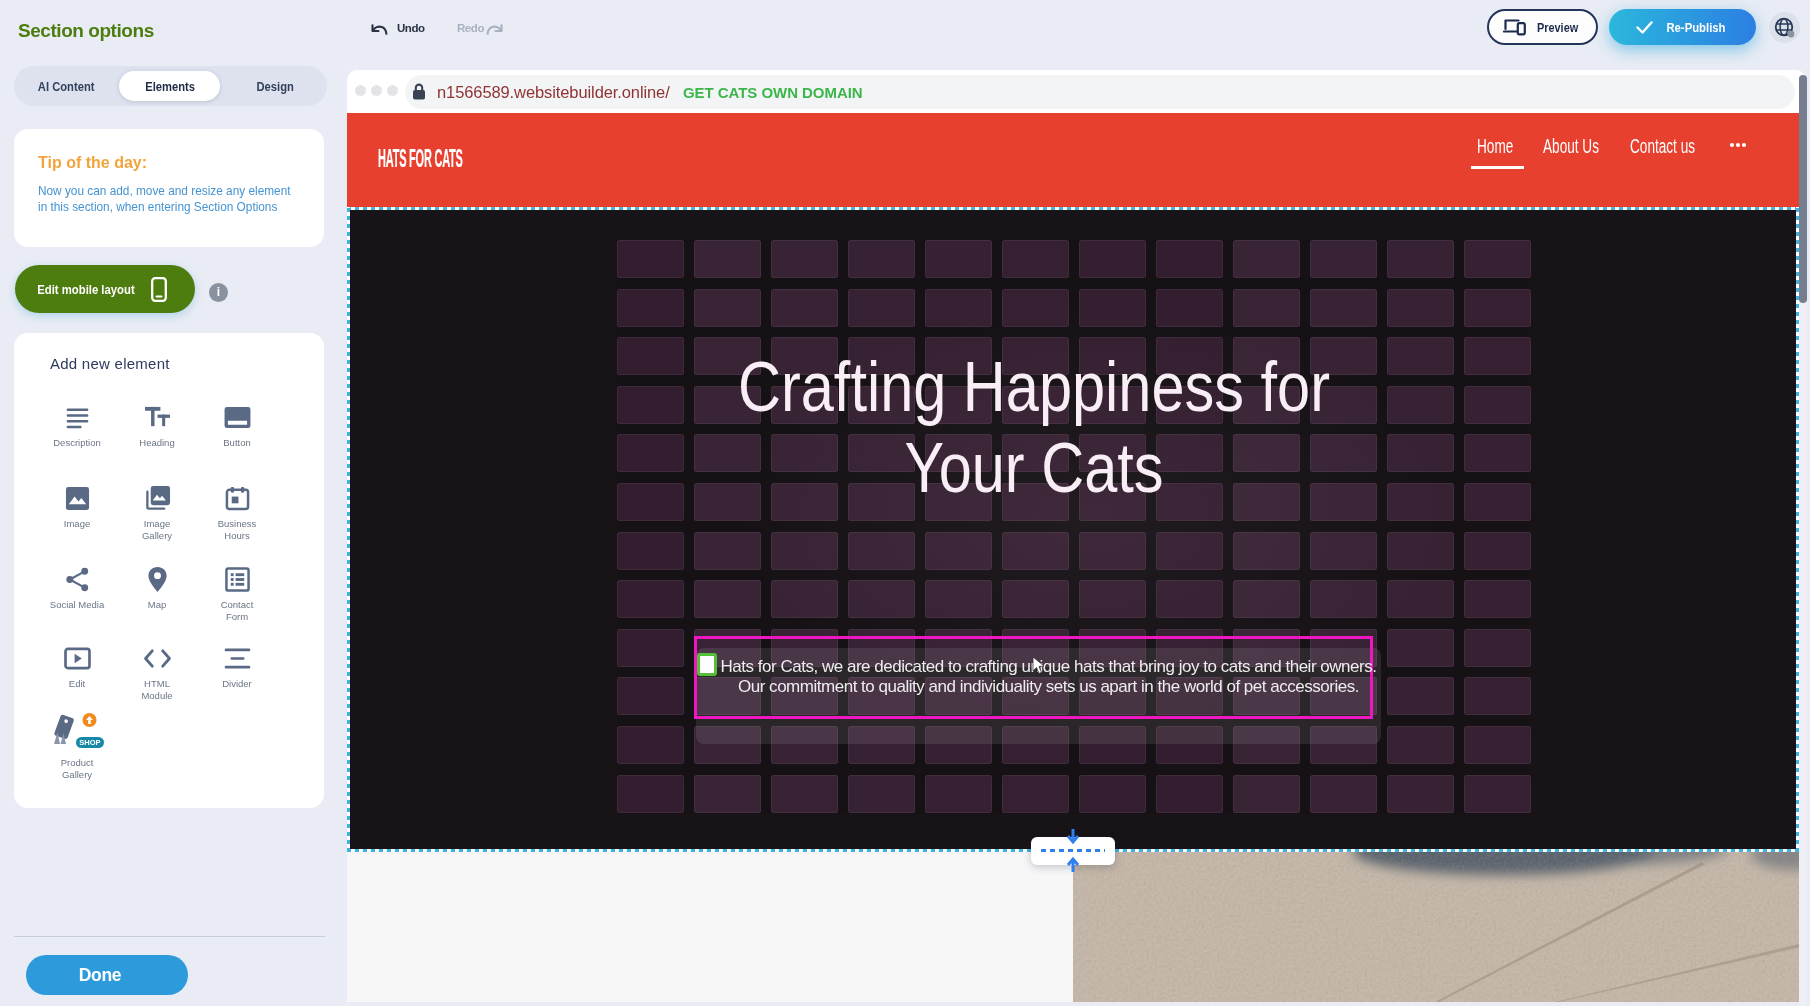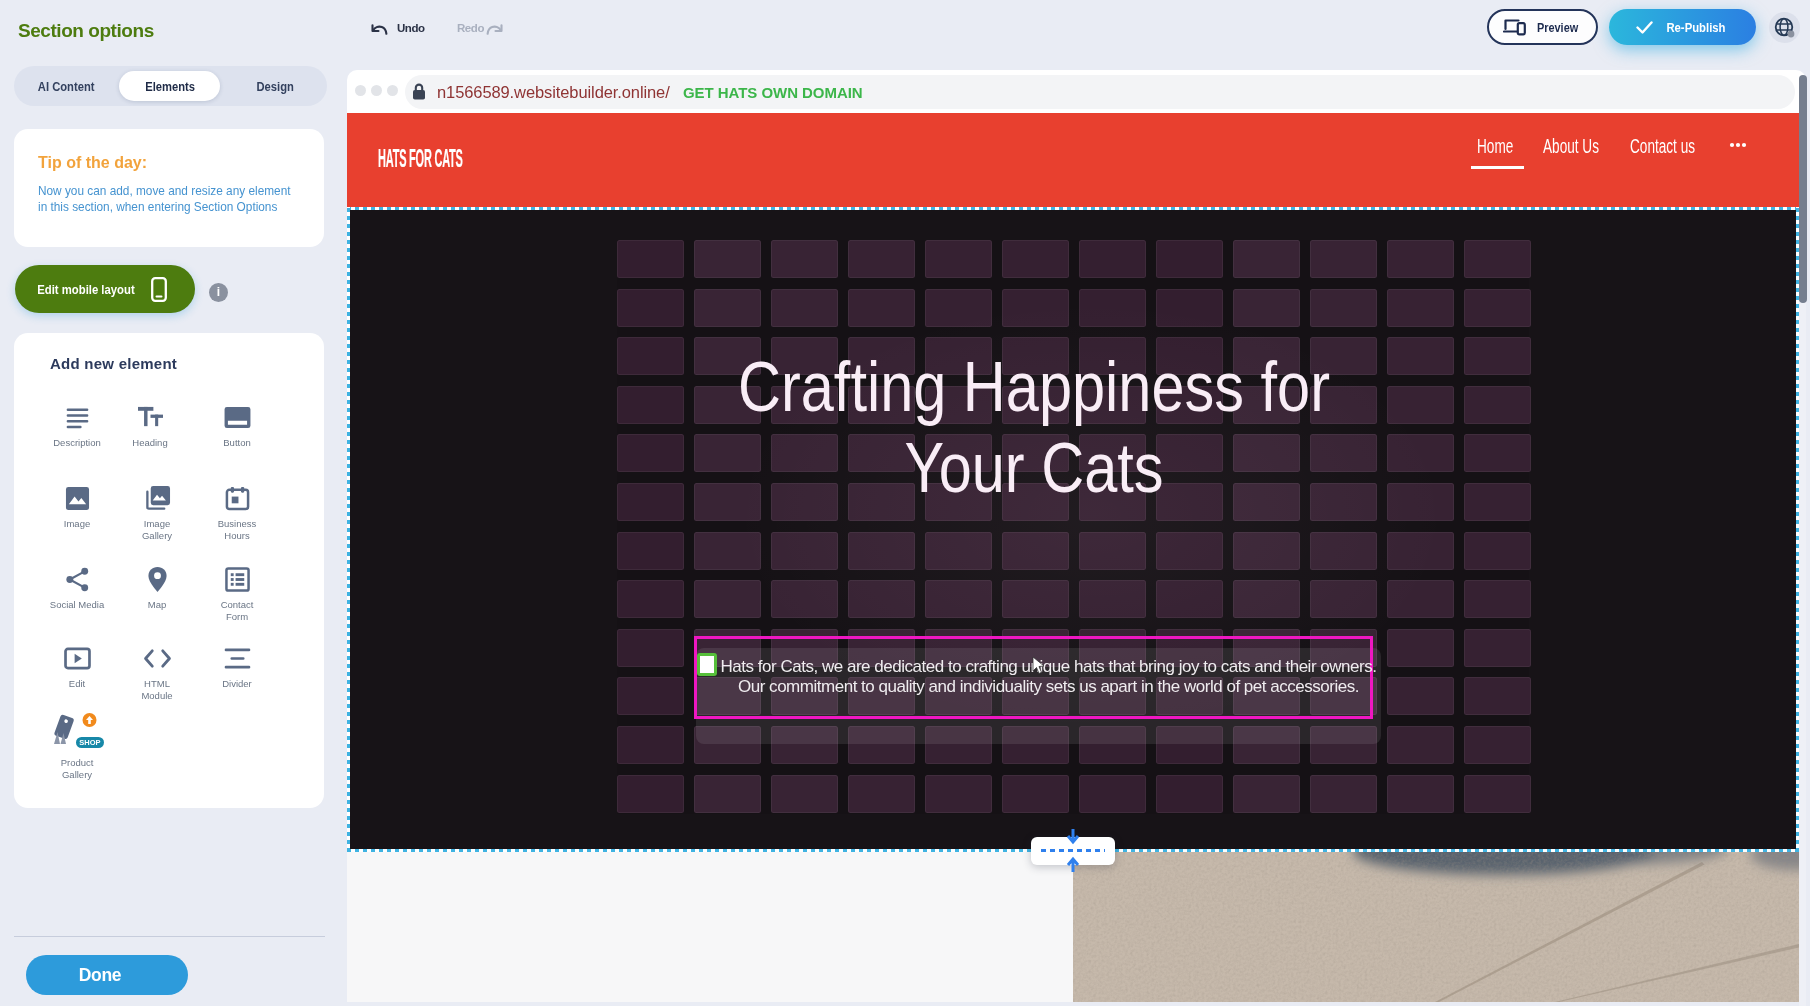--- a/index.html
+++ b/index.html
@@ -23,21 +23,21 @@
   .tabs { left:14px; top:66px; width:313px; height:40px; background:#dde2ee; border-radius:20px; display:flex; align-items:center; }
   .tab { flex:1; text-align:center; font-size:13.5px; font-weight:bold; color:#33415e; transform:scaleX(0.83); }
   .tabsel { position:absolute; left:105px; top:5px; width:101px; height:30px; background:#fff; border-radius:15px; box-shadow:0 1px 4px rgba(40,60,100,0.18); }
   .tipcard { left:14px; top:129px; width:310px; height:118px; background:#fff; border-radius:14px; }
   .tiptitle { left:38px; top:154px; font-size:16px; font-weight:bold; color:#f2a33c; }
   .tipbody { left:38px; top:183px; font-size:13px; line-height:15.6px; color:#4593d0; transform:scaleX(0.91); transform-origin:left top; white-space:nowrap; }
   .editbtn { left:15px; top:265px; width:180px; height:48px; border-radius:24px; background:#4d7c0f; display:flex; align-items:center; justify-content:center; box-shadow:0 3px 8px rgba(45,155,219,0.3); padding-right:13px; }
   .editbtn span { color:#fff; font-size:13px; font-weight:bold; margin-right:10px; transform:scaleX(0.87); }
   .infobtn { left:209px; top:283px; width:19px; height:19px; border-radius:50%; background:#8a919f; color:#fff; font-size:12px; font-weight:bold; text-align:center; line-height:19px; }
   .addcard { left:14px; top:333px; width:310px; height:475px; background:#fff; border-radius:14px; }
-  .addtitle { left:50px; top:355px; font-size:15px; font-weight:bold; color:#2c3a5c; letter-spacing:0.25px; }
+  .addtitle { left:50px; top:355px; font-size:15px; font-weight:normal; color:#2c3a5c; letter-spacing:0.25px; }
   .el { position:absolute; width:80px; text-align:center; }
   .el .lab { margin-top:5px; font-size:9.5px; line-height:11.5px; color:#6a7585; }
   .divline { left:14px; top:936px; width:311px; height:1px; background:#c7cddc; }
   .donebtn { left:26px; top:955px; width:162px; height:40px; border-radius:20px; background:#2d9bdb; color:#fff; font-size:17.5px; font-weight:bold; text-align:center; line-height:40px; padding-right:14px; letter-spacing:-0.3px; }
 
   
   .chrome { left:347px; top:70px; width:1459px; height:43px; background:#fff; border-radius:10px 10px 0 0; }
   .dot { width:11px; height:11px; border-radius:50%; background:#e2e4e8; position:absolute; top:85px; }
   .urlpill { left:405px; top:75px; width:1390px; height:34px; background:#f3f4f6; border-radius:17px; }
   .urltext { left:437px; top:83px; font-size:16.5px; color:#8f3434; letter-spacing:-0.1px; }
@@ -139,21 +139,21 @@
     <div class="el" style="left:37px;top:402px;">
       <div style="height:30px;display:flex;align-items:center;justify-content:center;">
         <svg width="25" height="25" viewBox="0 0 26 26">
           <g stroke="#5a6a85" stroke-width="2.6" stroke-linecap="round">
             <path d="M3 5 h20 M3 11 h20 M3 17 h20 M3 23 h13"></path>
           </g>
         </svg>
       </div>
       <div class="lab">Description</div>
     </div>
-    <div class="el" style="left:110px;top:402px;">
+    <div class="el" style="left:117px;top:402px;">
       <div style="height:30px;display:flex;align-items:center;justify-content:center;">
         <svg width="27" height="25" viewBox="0 0 28 26">
           <g fill="#5a6a85">
             <rect x="1" y="2" width="16" height="4"></rect>
             <rect x="7.3" y="2" width="3.6" height="20"></rect>
             <rect x="14" y="10" width="13" height="3.4"></rect>
             <rect x="18.8" y="10" width="3.2" height="12"></rect>
           </g>
         </svg>
       </div>
@@ -284,21 +284,21 @@
 <div class="abs chrome"></div>
 <div class="abs dot" style="left:355px;"></div>
 <div class="abs dot" style="left:371px;"></div>
 <div class="abs dot" style="left:387px;"></div>
 <div class="abs urlpill"></div>
 <svg class="abs" style="left:412px;top:83px;" width="14" height="17" viewBox="0 0 14 17">
     <rect x="1" y="7" width="12" height="9.5" rx="1.8" fill="#3a4354"></rect>
     <path d="M3.8 7 V4.8 a3.2 3.2 0 0 1 6.4 0 V7" fill="none" stroke="#3a4354" stroke-width="2.1"></path>
   </svg>
 <div class="abs urltext">n1566589.websitebuilder.online/</div>
-<div class="abs domain">GET HATS OWN DOMAIN</div>
+<div class="abs domain">GET CATS OWN DOMAIN</div>
 <div class="abs track"></div>
 
 <div class="abs redbar"></div>
 <div class="abs logo">HATS FOR CATS</div>
 <div class="abs nav" style="left:1477px;">Home</div>
 <div class="abs" style="left:1471px;top:166px;width:53px;height:3px;background:#fff;"></div>
 <div class="abs nav" style="left:1543px;">About Us</div>
 <div class="abs nav" style="left:1630px;">Contact us</div>
 <svg class="abs" style="left:1729px;top:142px;" width="18" height="6" viewBox="0 0 18 6">
     <circle cx="3" cy="3" r="2.1" fill="#fff"></circle>

